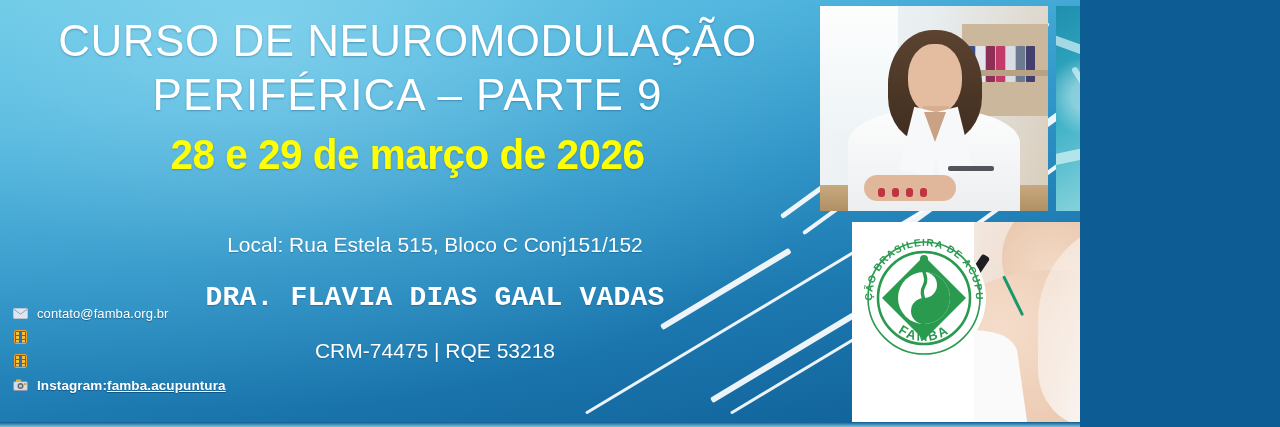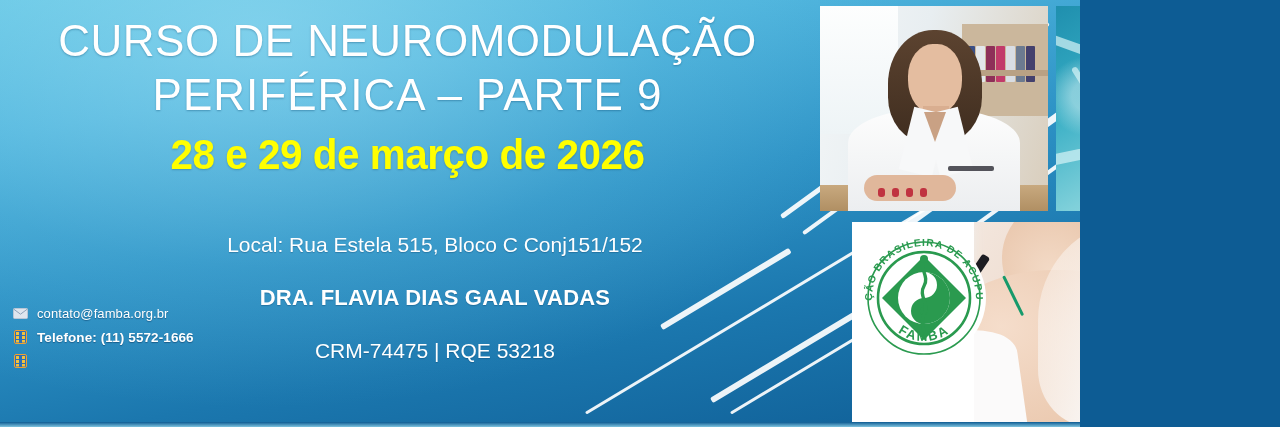--- a/index.html
+++ b/index.html
@@ -68,21 +68,21 @@
   #info{
     position:absolute;left:150px;top:208px;width:570px;text-align:center;color:#ffffff;
   }
   .info-line{
     font-size:21px;
     line-height:33px;
     text-shadow:0 1px 1px rgba(0,50,90,.3);
     white-space:nowrap;
     margin-top:20px;
   }
-  .info-line.strong{font-weight:bold;font-size:22px;letter-spacing:.2px;}
+  .info-line.strong{font-weight:bold;font-size:28px;letter-spacing:.2px;font-family:Liberation Mono, monospace;}
 
   
   #contact{
     position:absolute;left:12px;top:286px;color:#ffffff;margin-top:16px;
   }
   .contact-row{
     display:flex;align-items:center;
     height:22px;
     margin-bottom:2px;
   }
@@ -213,39 +213,51 @@
           <g fill="#f3c23a">
             <rect x="2" y="2" width="3" height="3"></rect>
               <rect x="8" y="2" width="3" height="3"></rect>
             <rect x="2" y="6" width="3" height="3"></rect>
               <rect x="8" y="6" width="3" height="3"></rect>
             <rect x="2" y="10" width="3" height="2.5"></rect>
               <rect x="8" y="10" width="3" height="2.5"></rect>
           </g>
         </svg>
       </span>
-      <span class="txt">Telefone: (11) 5572-1666</span>
     </div>
 
     <div class="contact-row">
       <span class="ico">
         <svg width="13" height="14" viewBox="0 0 13 14">
           <rect x="0.5" y="0.5" width="12" height="13" rx="1.5" fill="#2e6fb7" stroke="#f0a030"></rect>
           <g fill="#f3c23a">
             <rect x="2" y="2" width="3" height="3"></rect>
               <rect x="8" y="2" width="3" height="3"></rect>
             <rect x="2" y="6" width="3" height="3"></rect>
               <rect x="8" y="6" width="3" height="3"></rect>
             <rect x="2" y="10" width="3" height="2.5"></rect>
               <rect x="8" y="10" width="3" height="2.5"></rect>
           </g>
         </svg>
       </span>
     </div>
 
+    <div class="contact-row">
+      <span class="ico">
+        <svg width="15" height="12" viewBox="0 0 15 12">
+          <rect x="0.5" y="2.5" width="14" height="9" rx="1.5" fill="#d8dde4" stroke="#8d97a5"></rect>
+          <rect x="3" y="0.5" width="5" height="2.5" fill="#e0b24a"></rect>
+          <circle cx="7.5" cy="7" r="3" fill="#5f6a78"></circle>
+          <circle cx="7.5" cy="7" r="1.6" fill="#c6ccd4"></circle>
+          <rect x="11" y="4" width="2.5" height="2" fill="#e8a33c"></rect>
+        </svg>
+      </span>
+      <span class="txt">Instagram: </span>
+      <span class="txt underline">famba.acupuntura</span>
+    </div>
 
   </div>
 
   <div class="photo" id="photo-doctor">
     <div class="wall"></div>
     <div class="window"></div>
     <div class="shelf">
       <div class="book" style="left:4px;  background:#3b4f86;"></div>
       <div class="book" style="left:14px; background:#e3e6ea;"></div>
       <div class="book" style="left:24px; background:#8e2f58;"></div>

